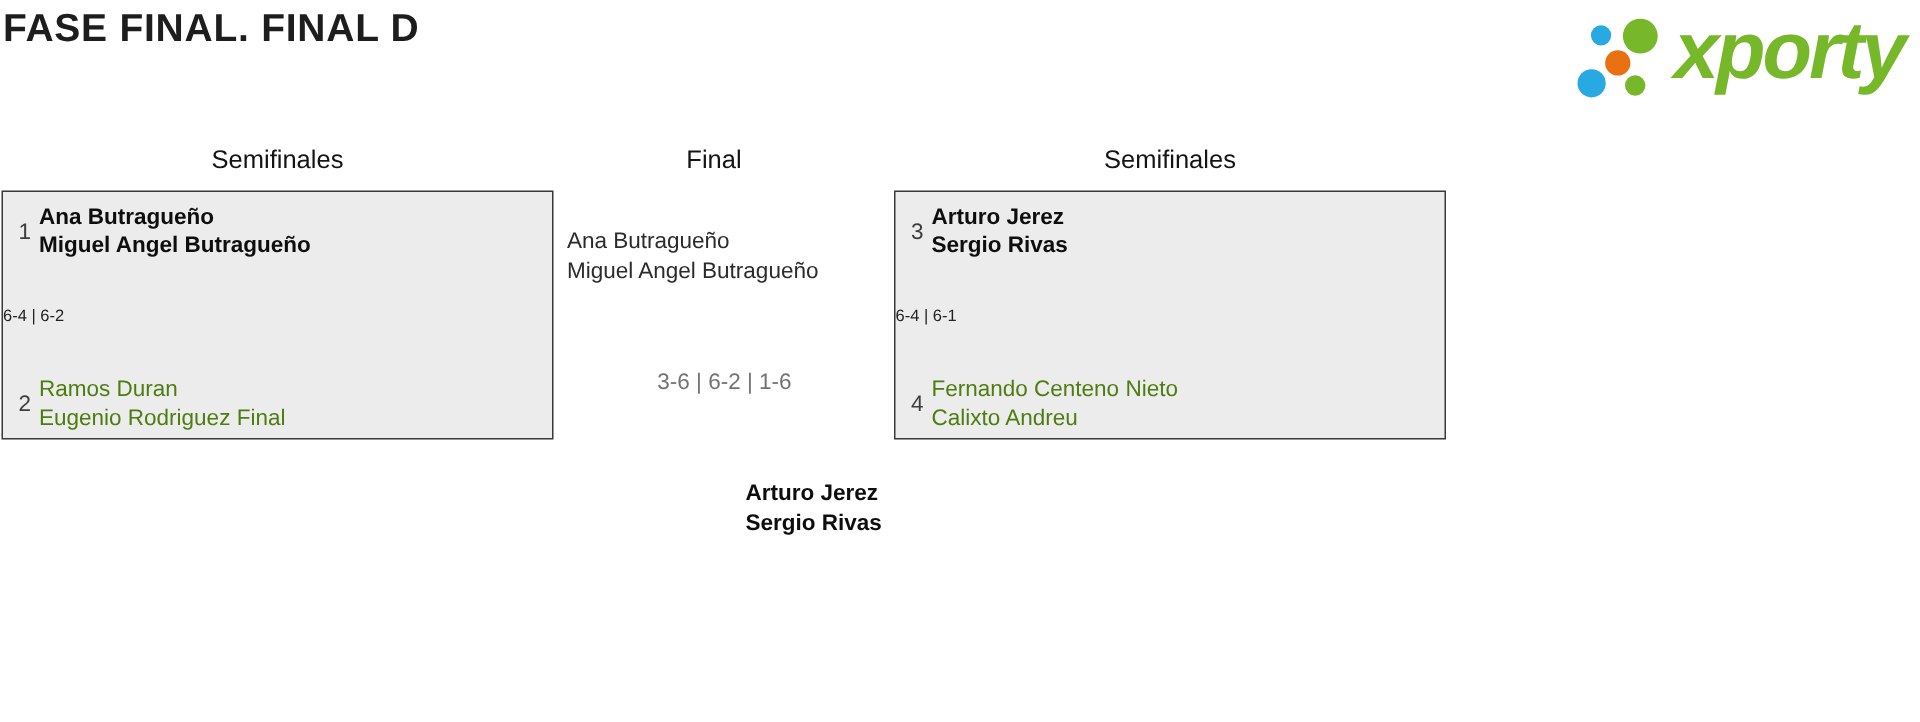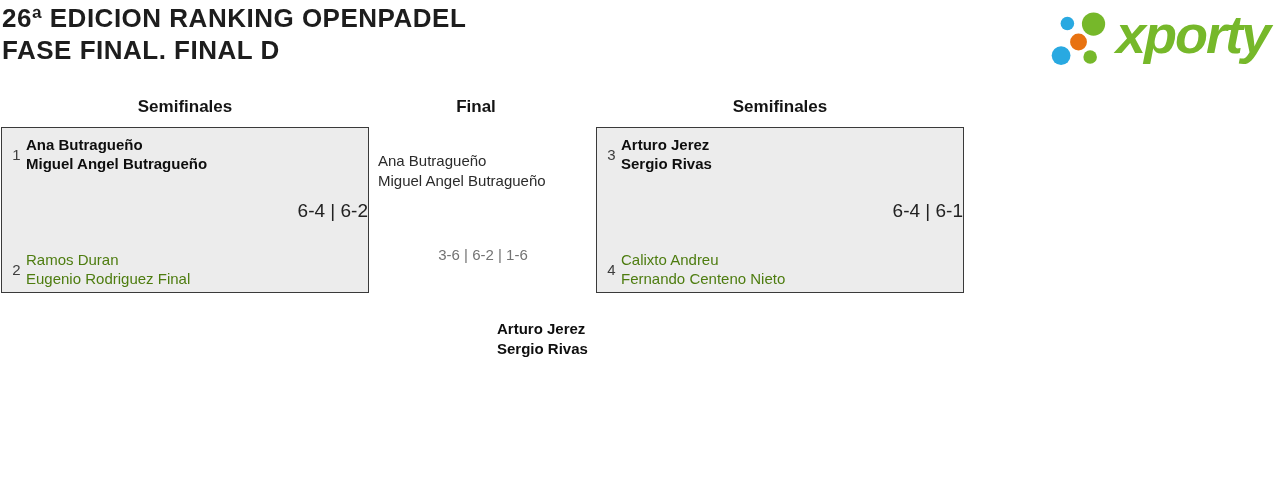--- a/index.html
+++ b/index.html
@@ -23,21 +23,21 @@
   .logo-dots { width: 62px; height: 62px; display: block; margin-top: 6px; }
   .wordmark {
     display: block; margin-left: 6px; margin-top: -6px;
     font-size: 54px; font-weight: 700; letter-spacing: -2px;
     color: #76b82a; line-height: 72px;
   }
 
   
   .round-header {
     position: absolute; top: 96px; text-align: center;
-    font-size: 17px; font-weight: 700; color: #141414; line-height: 22px;
+    font-size: 17px; font-weight: 400; color: #141414; line-height: 22px;
   }
   .round-header.left   { left: 0;     width: 370px; }
   .round-header.center { left: 366px; width: 220px; }
   .round-header.right  { left: 595px; width: 370px; }
 
   
   .match-box {
     position: absolute; top: 127px; width: 368px; height: 166px;
     background: #ececec; border: 1.5px solid #3a3a3a; box-sizing: border-box;
   }
@@ -48,22 +48,22 @@
   .team-row.top    { top: 7px; }
   .team-row.bottom { top: 122px; }
   .seed {
     width: 15px; flex: 0 0 15px; text-align: center;
     font-size: 15px; color: #3d3d3d; line-height: 19px;
   }
   .players { margin-left: 2px; font-size: 15px; line-height: 19px; color: #4d7c0f; }
   .players.winner { font-weight: 700; color: #0e0e0e; }
 
   .box-score {
-    position: absolute; left: 0; right: 0; top: 73px; text-align: right;
-    font-size: 19px; color: #222222; line-height: 20px;
+    position: absolute; left: 0; right: 0; top: 73px; text-align: left;
+    font-size: 11px; color: #222222; line-height: 20px;
   }
 
   
   .final-team {
     position: absolute; left: 378px; top: 151px;
     font-size: 15px; line-height: 19.5px; color: #2b2b2b;
   }
   .final-score {
     position: absolute; left: 373px; top: 245px; width: 220px; text-align: center;
     font-size: 15px; color: #737373; line-height: 20px;
@@ -72,21 +72,20 @@
     position: absolute; left: 497px; top: 319px;
     font-size: 15px; line-height: 19.5px; font-weight: 700; color: #0e0e0e;
   }
 </style>
 </head>
 <body>
 
 <div class="page">
 
   <div class="title">
-    <div>26ª EDICION RANKING OPENPADEL</div>
     <div>FASE FINAL. FINAL D</div>
   </div>
 
   <div class="logo">
     <svg class="logo-dots" viewBox="0 0 64 64" aria-hidden="true">
       <circle cx="20" cy="14" r="7" fill="#29a9e1"></circle>
       <circle cx="47" cy="14.5" r="12" fill="#76b82a"></circle>
       <circle cx="31.5" cy="33" r="8.7" fill="#e87211"></circle>
       <circle cx="13.5" cy="47" r="9.7" fill="#29a9e1"></circle>
       <circle cx="43.5" cy="48.5" r="7" fill="#76b82a"></circle>
@@ -131,19 +130,19 @@
       <span class="seed">3</span>
       <div class="players winner">
         <div>Arturo Jerez</div>
         <div>Sergio Rivas</div>
       </div>
     </div>
     <div class="box-score">6-4 | 6-1</div>
     <div class="team-row bottom">
       <span class="seed">4</span>
       <div class="players">
+        <div>Fernando Centeno Nieto</div>
         <div>Calixto Andreu</div>
-        <div>Fernando Centeno Nieto</div>
       </div>
     </div>
   </div>
 
 </div>
 
 </body></html>

